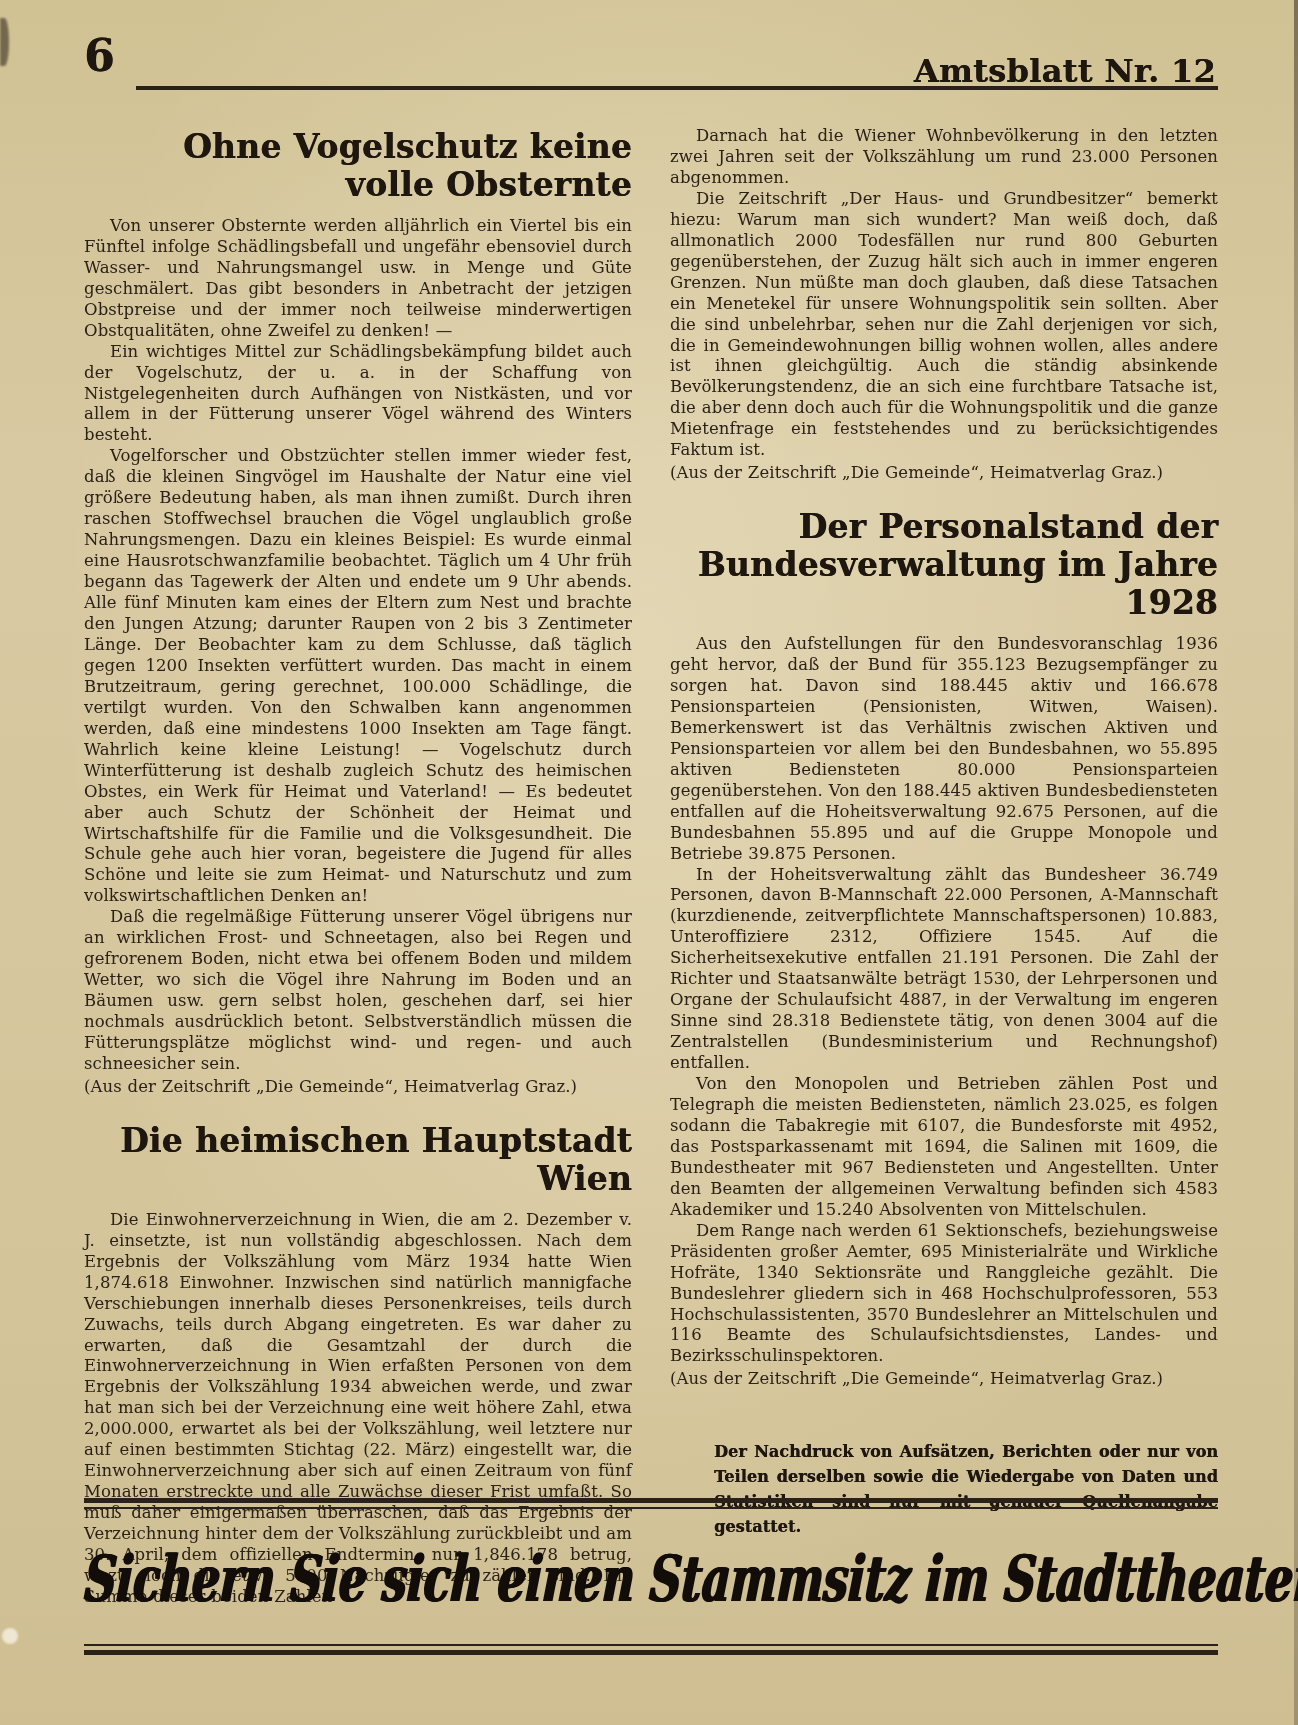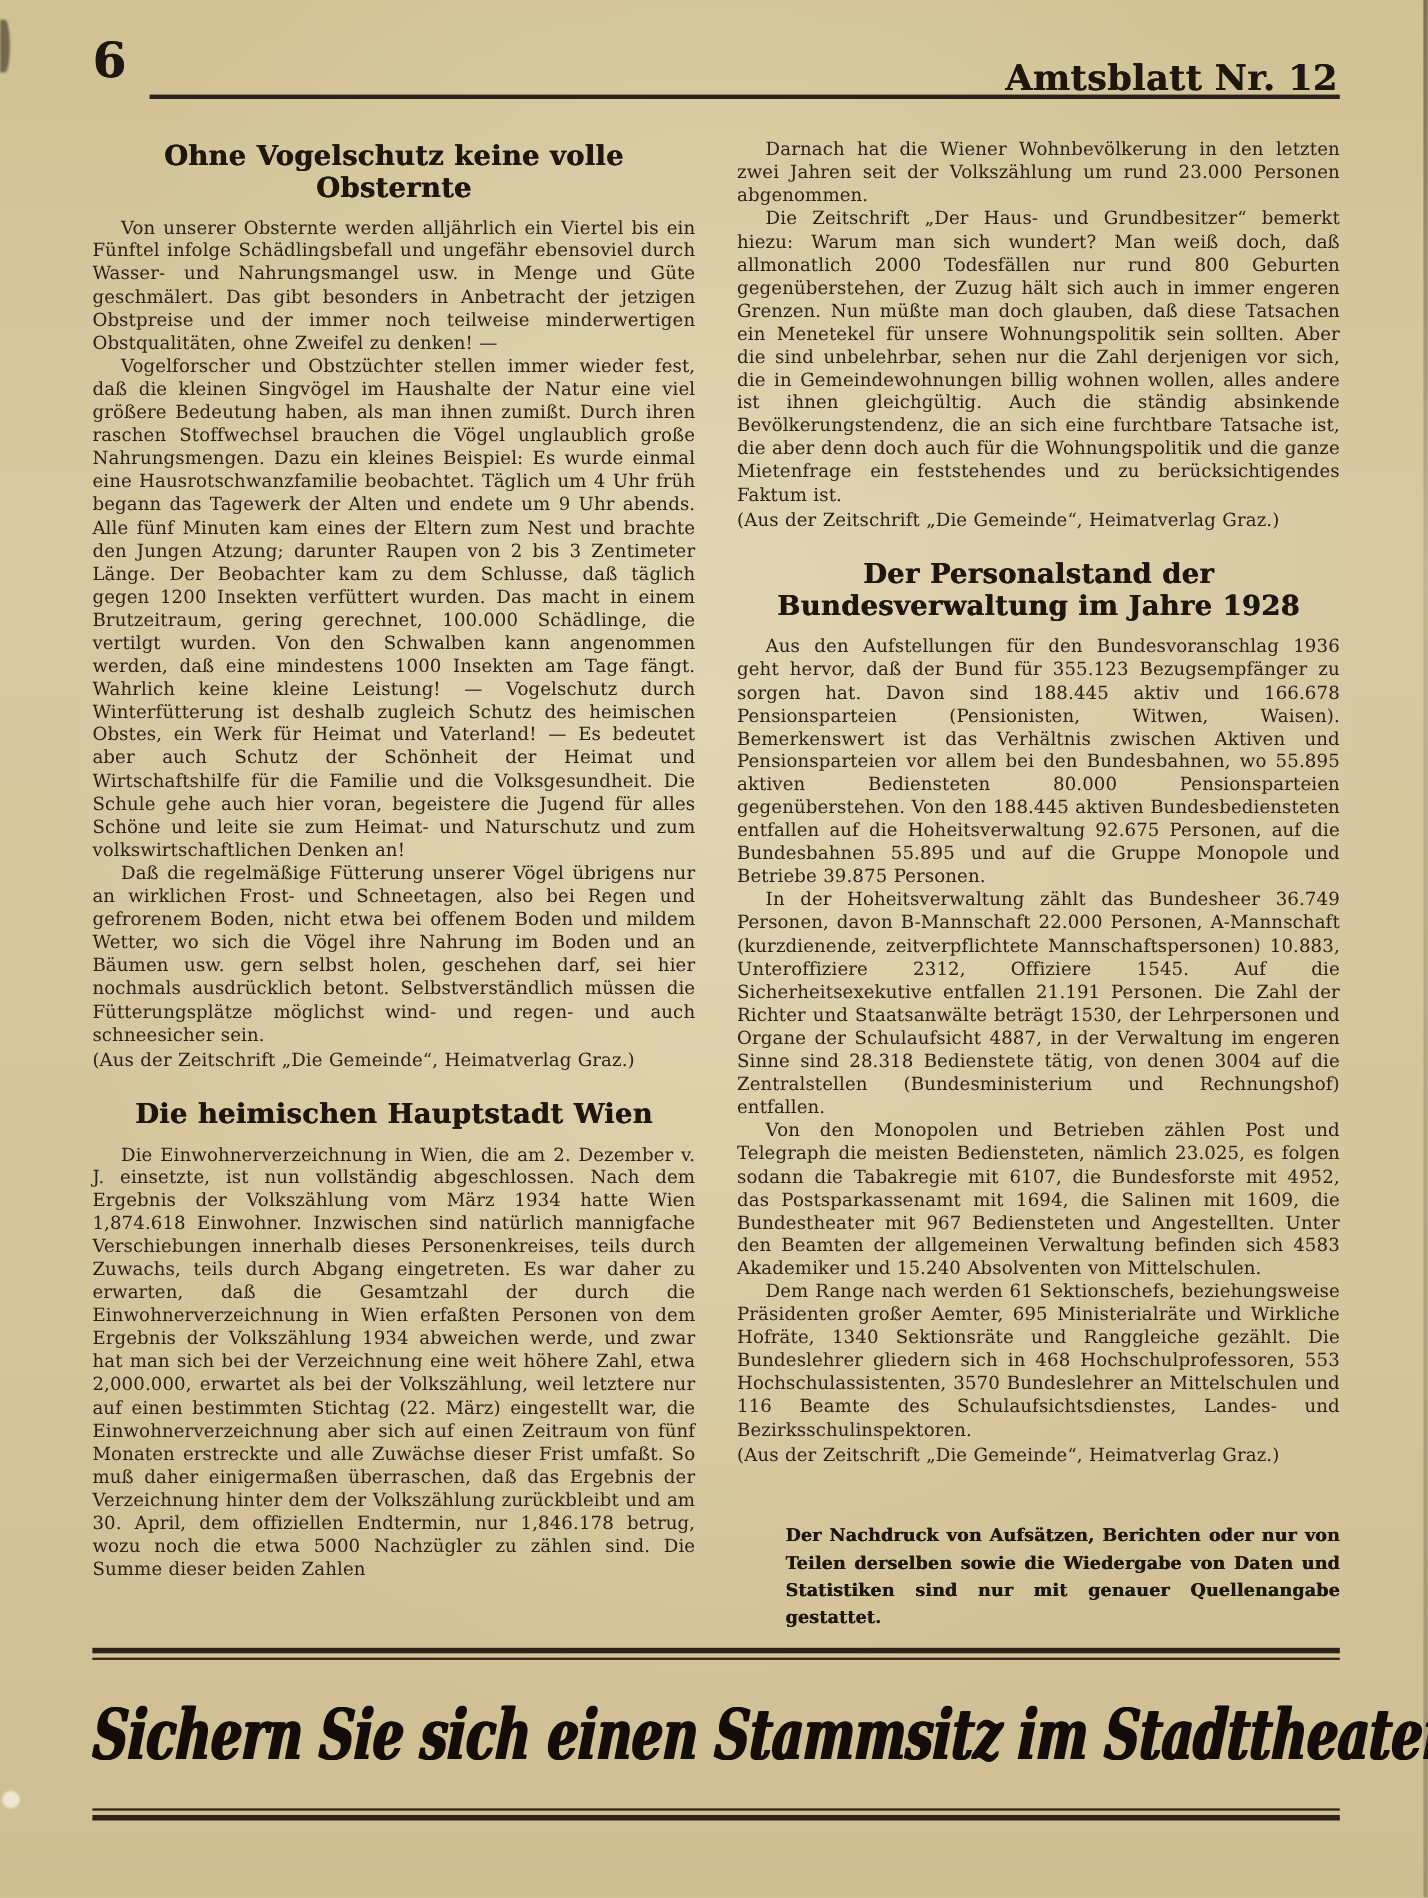--- a/index.html
+++ b/index.html
@@ -41,21 +41,21 @@
   .columns{ display:flex; gap:38px; margin-top:22px; }
   .col{
     flex:1 1 0; min-width:0;
     text-align:justify; font-size:16.5px; line-height:1.27;
     letter-spacing:0.1px; word-spacing:0.4px;
   }
   .col p{ margin:0; text-indent:26px; }
   .col p.no-indent{ text-indent:0; }
   .col p.source{ text-indent:0; margin-top:2px; }
   .article-title{
-    font-size:25px; line-height:1.15; font-weight:bold; text-align:center;
+    font-size:33px; line-height:1.15; font-weight:bold; text-align:right;
     margin:24px 0 12px; color:var(--heading-ink);
     letter-spacing:0.2px; text-shadow:0.5px 0 0 currentColor;
   }
   .col > .article-title:first-child{ margin-top:2px; }
 
   .notice{
     margin-top:50px; font-weight:bold; font-size:16px; line-height:1.55;
     text-align:justify; color:var(--heading-ink);
     text-shadow:0.4px 0 0 currentColor;
     margin-left:44px;
@@ -100,20 +100,21 @@
     <div class="page-number">6</div>
     <div class="header-rule"></div>
     <div class="masthead">Amtsblatt Nr. 12</div>
   </header>
 
   <main class="columns">
 
     <section class="col">
       <h2 class="article-title">Ohne Vogelschutz keine volle Obsternte</h2>
       <p>Von unserer Obsternte werden alljährlich ein Viertel bis ein Fünftel infolge Schädlingsbefall und ungefähr ebensoviel durch Wasser- und Nahrungsmangel usw. in Menge und Güte geschmälert. Das gibt besonders in Anbetracht der jetzigen Obstpreise und der immer noch teilweise minderwertigen Obstqualitäten, ohne Zweifel zu denken! —</p>
+      <p>Ein wichtiges Mittel zur Schädlingsbekämpfung bildet auch der Vogelschutz, der u. a. in der Schaffung von Nistgelegenheiten durch Aufhängen von Nistkästen, und vor allem in der Fütterung unserer Vögel während des Winters besteht.</p>
       <p>Vogelforscher und Obstzüchter stellen immer wieder fest, daß die kleinen Singvögel im Haushalte der Natur eine viel größere Bedeutung haben, als man ihnen zumißt. Durch ihren raschen Stoffwechsel brauchen die Vögel unglaublich große Nahrungsmengen. Dazu ein kleines Beispiel: Es wurde einmal eine Hausrotschwanzfamilie beobachtet. Täglich um 4 Uhr früh begann das Tagewerk der Alten und endete um 9 Uhr abends. Alle fünf Minuten kam eines der Eltern zum Nest und brachte den Jungen Atzung; darunter Raupen von 2 bis 3 Zentimeter Länge. Der Beobachter kam zu dem Schlusse, daß täglich gegen 1200 Insekten verfüttert wurden. Das macht in einem Brutzeitraum, gering gerechnet, 100.000 Schädlinge, die vertilgt wurden. Von den Schwalben kann angenommen werden, daß eine mindestens 1000 Insekten am Tage fängt. Wahrlich keine kleine Leistung! — Vogelschutz durch Winterfütterung ist deshalb zugleich Schutz des heimischen Obstes, ein Werk für Heimat und Vaterland! — Es bedeutet aber auch Schutz der Schönheit der Heimat und Wirtschaftshilfe für die Familie und die Volksgesundheit. Die Schule gehe auch hier voran, begeistere die Jugend für alles Schöne und leite sie zum Heimat- und Naturschutz und zum volkswirtschaftlichen Denken an!</p>
       <p>Daß die regelmäßige Fütterung unserer Vögel übrigens nur an wirklichen Frost- und Schneetagen, also bei Regen und gefrorenem Boden, nicht etwa bei offenem Boden und mildem Wetter, wo sich die Vögel ihre Nahrung im Boden und an Bäumen usw. gern selbst holen, geschehen darf, sei hier nochmals ausdrücklich betont. Selbstverständlich müssen die Fütterungsplätze möglichst wind- und regen- und auch schneesicher sein.</p>
       <p class="source">(Aus der Zeitschrift „Die Gemeinde“, Heimatverlag Graz.)</p>
 
       <h2 class="article-title">Die heimischen Hauptstadt Wien</h2>
       <p>Die Einwohnerverzeichnung in Wien, die am 2. Dezember v. J. einsetzte, ist nun vollständig abgeschlossen. Nach dem Ergebnis der Volkszählung vom März 1934 hatte Wien 1,874.618 Einwohner. Inzwischen sind natürlich mannigfache Verschiebungen innerhalb dieses Personenkreises, teils durch Zuwachs, teils durch Abgang eingetreten. Es war daher zu erwarten, daß die Gesamtzahl der durch die Einwohnerverzeichnung in Wien erfaßten Personen von dem Ergebnis der Volkszählung 1934 abweichen werde, und zwar hat man sich bei der Verzeichnung eine weit höhere Zahl, etwa 2,000.000, erwartet als bei der Volkszählung, weil letztere nur auf einen bestimmten Stichtag (22. März) eingestellt war, die Einwohnerverzeichnung aber sich auf einen Zeitraum von fünf Monaten erstreckte und alle Zuwächse dieser Frist umfaßt. So muß daher einigermaßen überraschen, daß das Ergebnis der Verzeichnung hinter dem der Volkszählung zurückbleibt und am 30. April, dem offiziellen Endtermin, nur 1,846.178 betrug, wozu noch die etwa 5000 Nachzügler zu zählen sind. Die Summe dieser beiden Zahlen</p>
     </section>
 
     <section class="col">
       <p>Darnach hat die Wiener Wohnbevölkerung in den letzten zwei Jahren seit der Volkszählung um rund 23.000 Personen abgenommen.</p>

